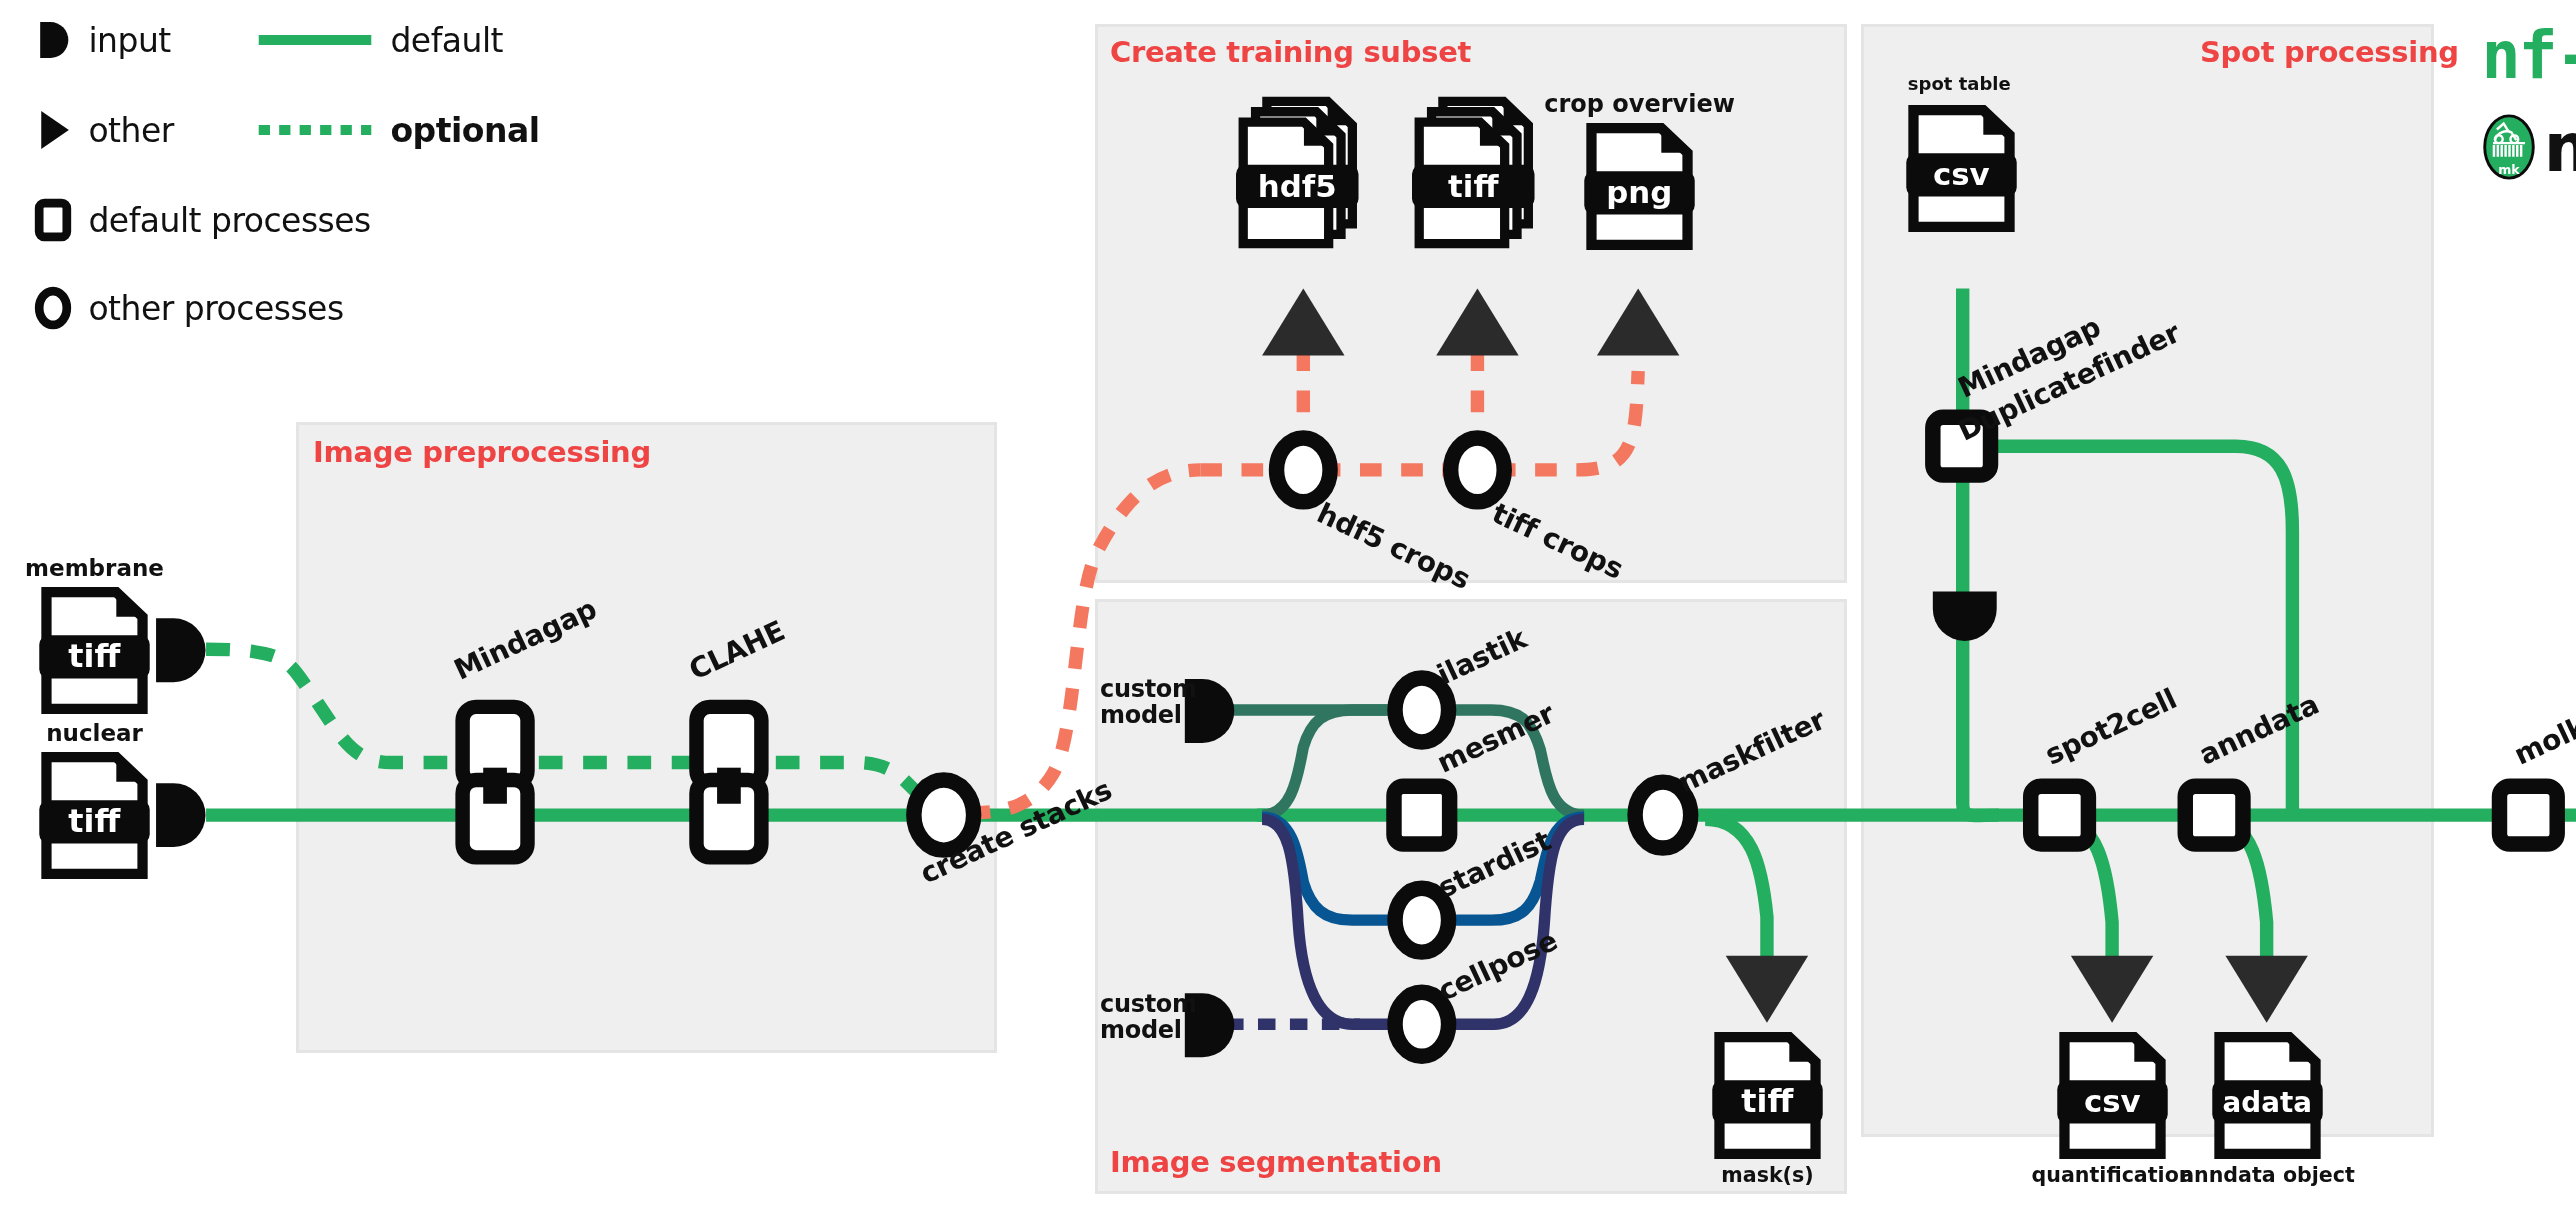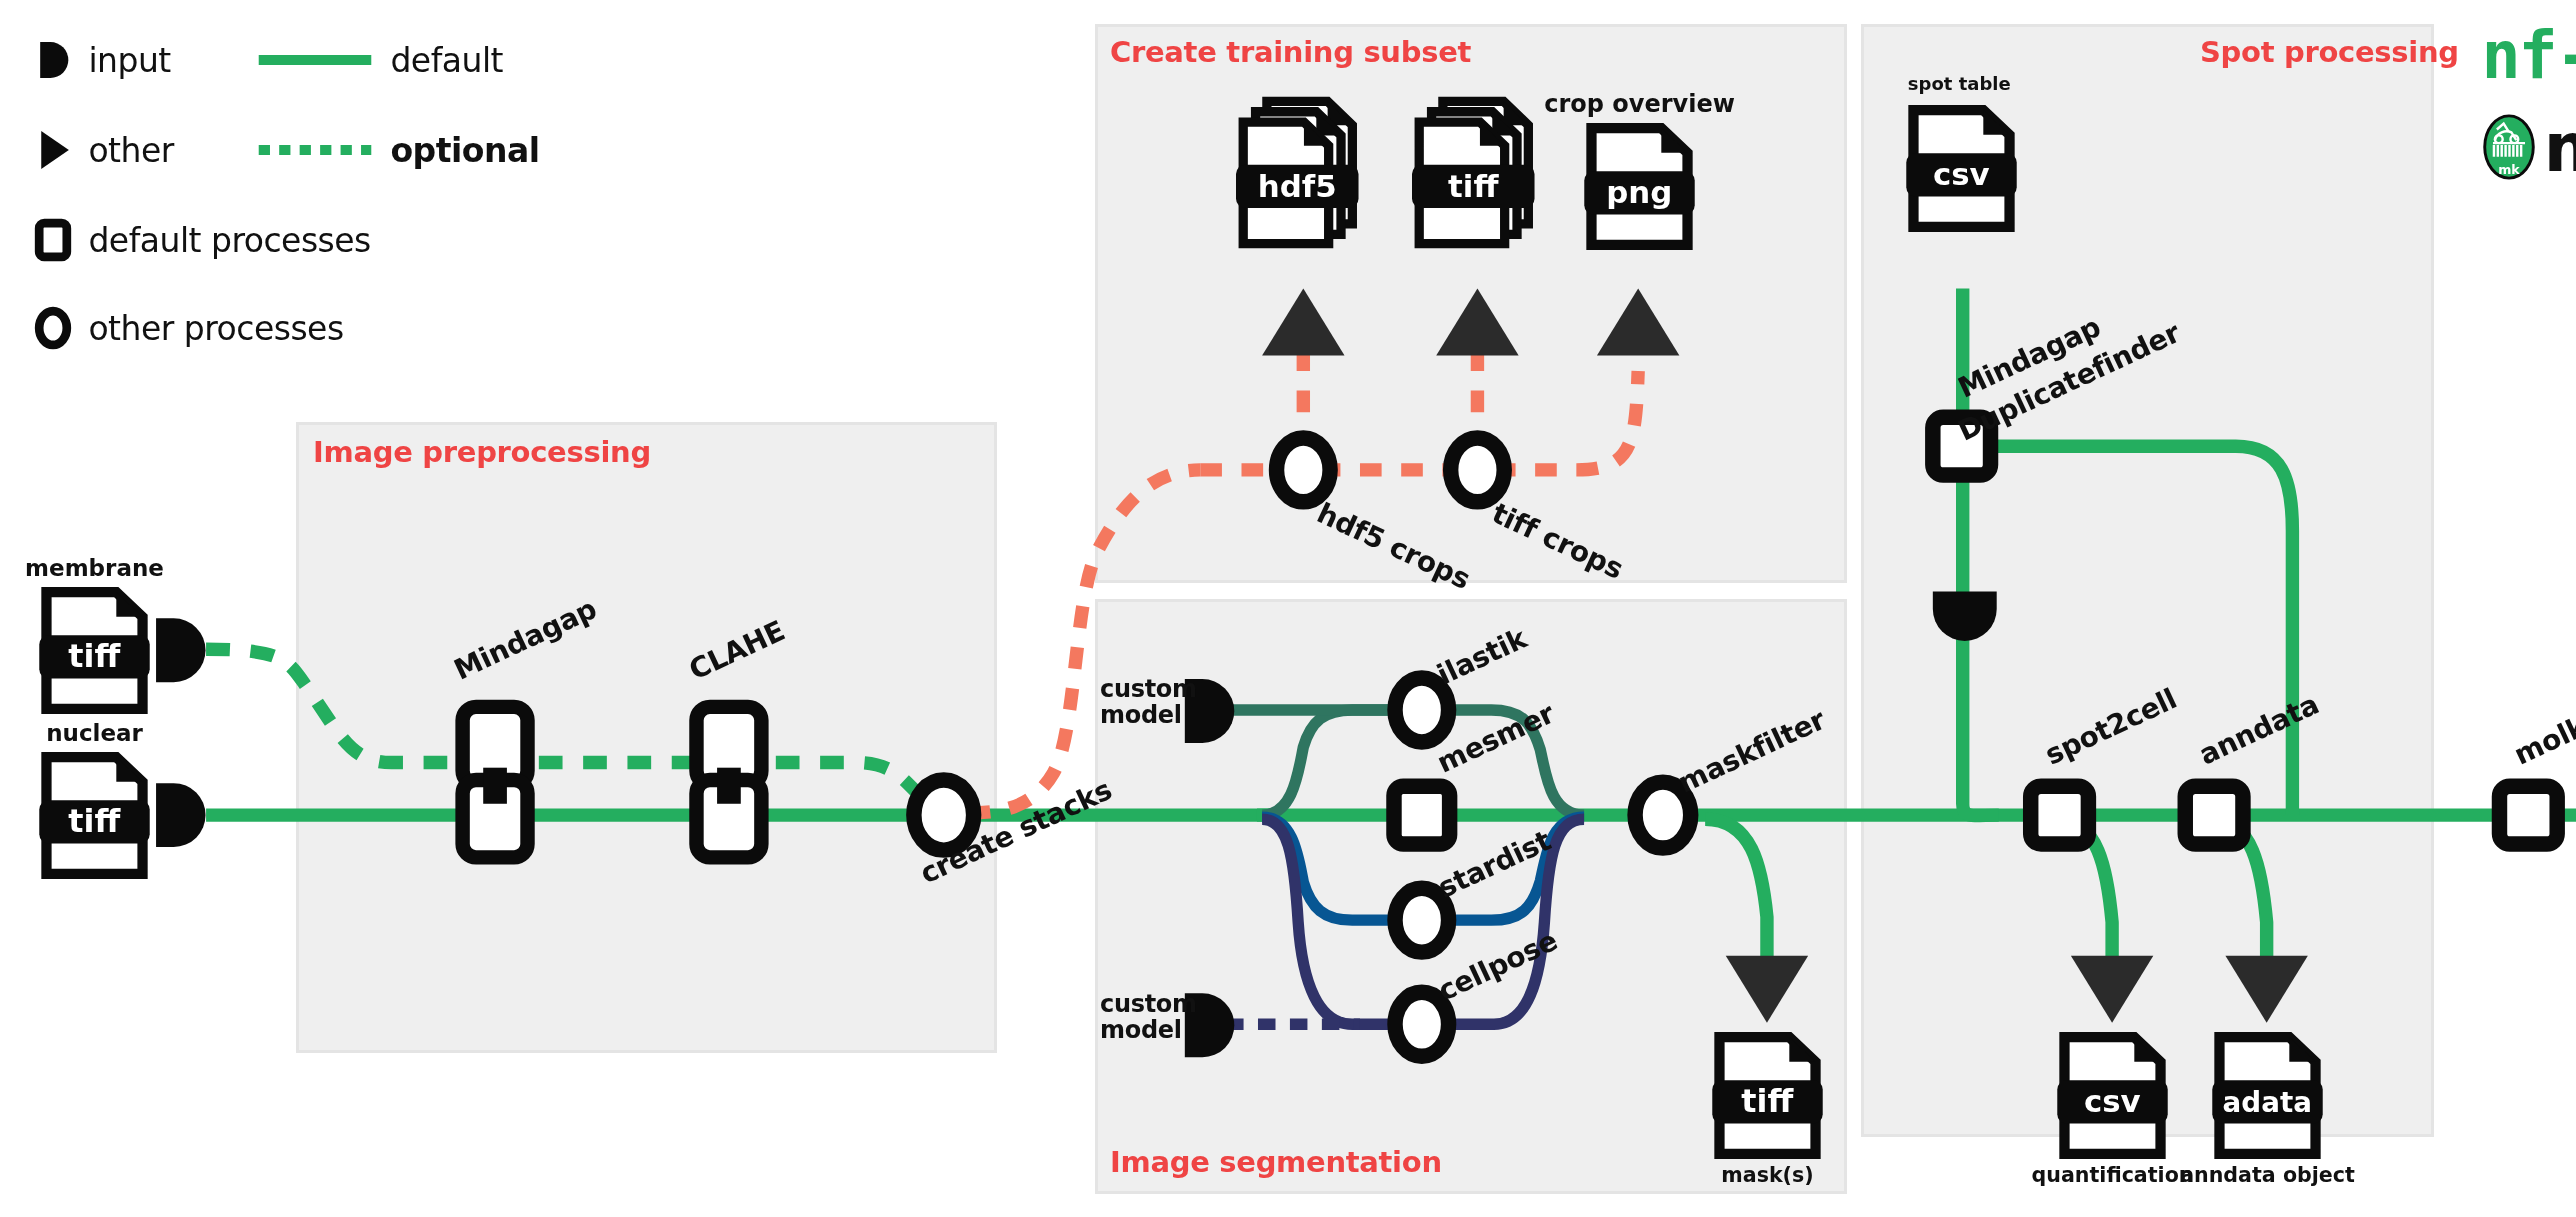--- a/index.html
+++ b/index.html
@@ -7,21 +7,21 @@
        font-family:"DejaVu Sans","Liberation Sans",sans-serif;}
   .stage{position:absolute;left:0;top:0;width:2891px;height:1218px;}
   svg.layer{position:absolute;left:0;top:0;width:2891px;height:1218px;overflow:visible;}
 
   
   .panel{position:absolute;background:#efefef;border:3.1px solid #e4e4e4;box-sizing:border-box;}
   .panel-title{position:absolute;color:#ef4444;font-weight:bold;font-size:29px;
                letter-spacing:-0.3px;white-space:nowrap;}
 
   
-  .legend{position:absolute;left:31px;top:33px;width:824px;height:350px;}
+  .legend{position:absolute;left:31px;top:13px;width:824px;height:350px;}
   .lg-row{position:absolute;display:flex;align-items:center;}
   .lg-label{font-size:33px;color:#111;white-space:nowrap;letter-spacing:-0.5px;}
   .lg-ico{width:44px;height:44px;margin-right:13.4px;position:relative;flex:0 0 auto;}
 
   
   .fileicon{position:absolute;}
   .fileicon .fi-cap{position:absolute;left:50%;transform:translateX(-50%);
         font-weight:bold;color:#111;white-space:nowrap;text-align:center;}
 
   

